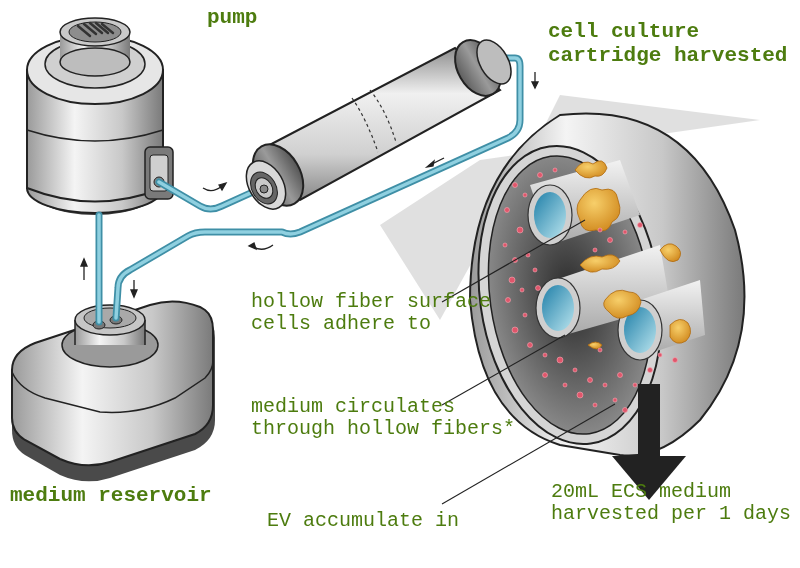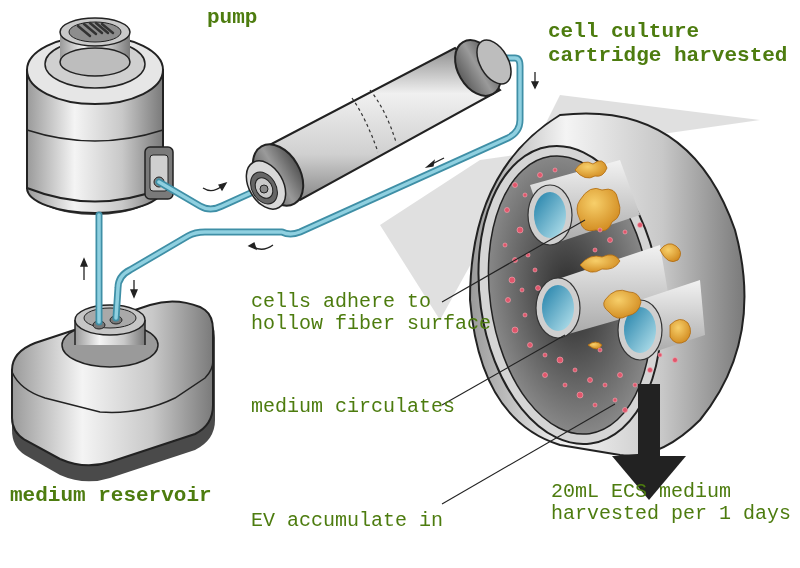--- a/index.html
+++ b/index.html
@@ -241,28 +241,29 @@
 <div class="label title" style="left:207px; top:6px;">pump</div>
 
 <div class="label title" style="left:548px; top:20px;">
   <div>cell culture</div>
   <div>cartridge harvested</div>
 </div>
 
 <div class="label title" style="left:10px; top:484px;">medium reservoir</div>
 
 <div class="label desc" style="left:251px; top:291px;">
+  <div>hollow fiber surface</div>
   <div>cells adhere to</div>
-  <div>hollow fiber surface</div>
 </div>
 
 <div class="label desc" style="left:251px; top:396px;">
   <div>medium circulates</div>
-</div>
-
-<div class="label desc" style="left:251px; top:510px;">
+  <div>through hollow fibers*</div>
+</div>
+
+<div class="label desc" style="left:267px; top:510px;">
   <div>EV accumulate in</div>
 </div>
 
 <div class="label desc" style="left:551px; top:481px;">
   <div>20mL ECS medium</div>
   <div>harvested per 1 days</div>
 </div>
 
 </body></html>

